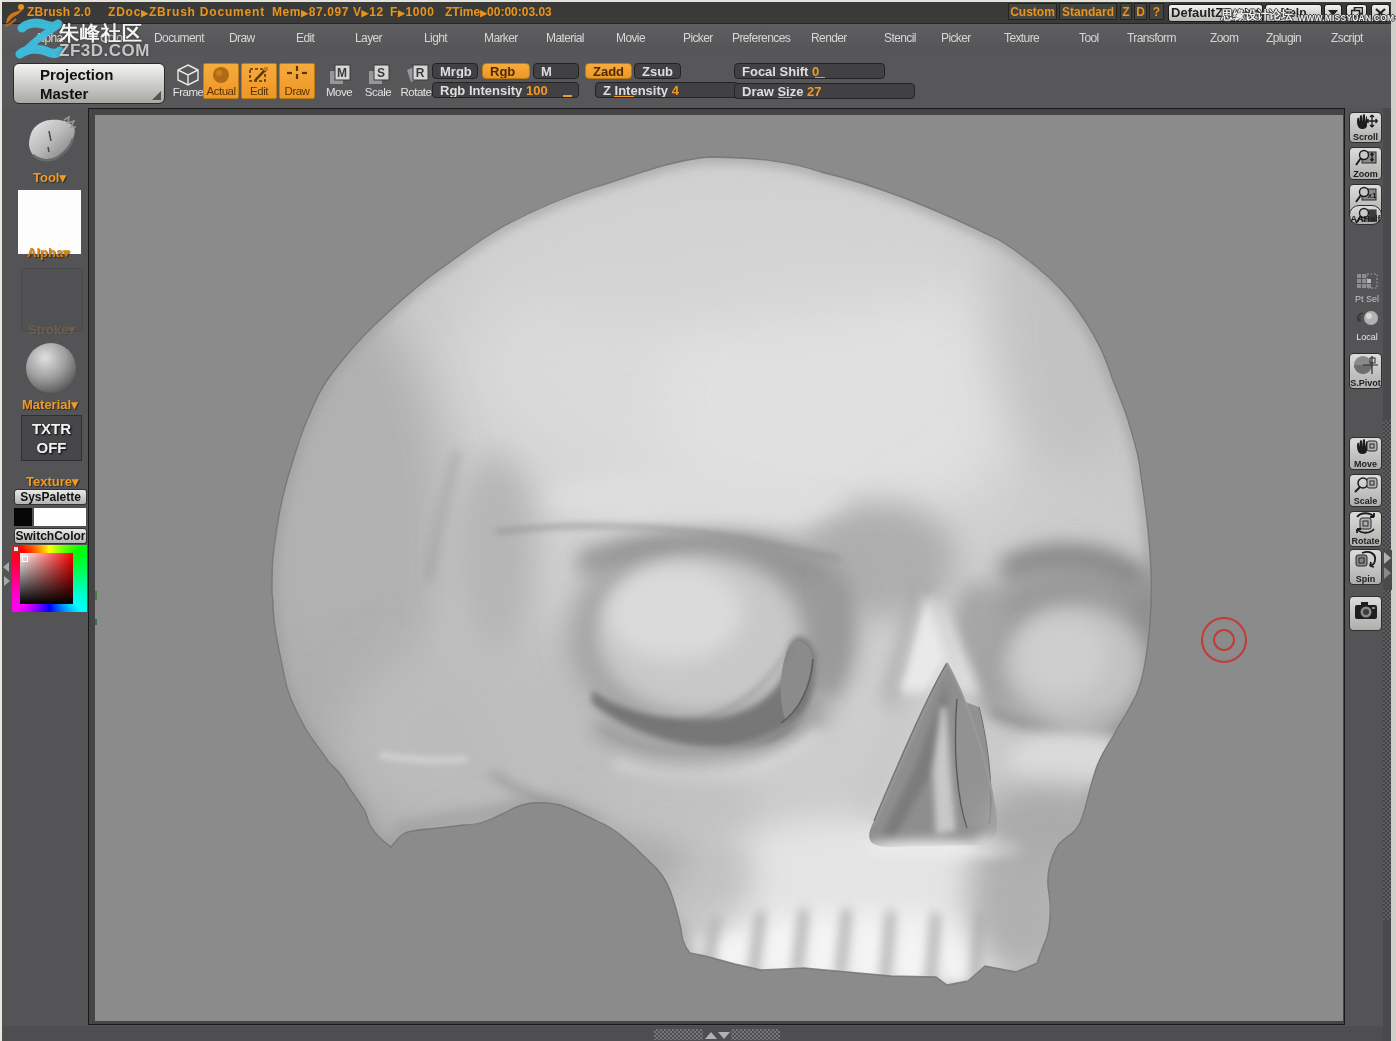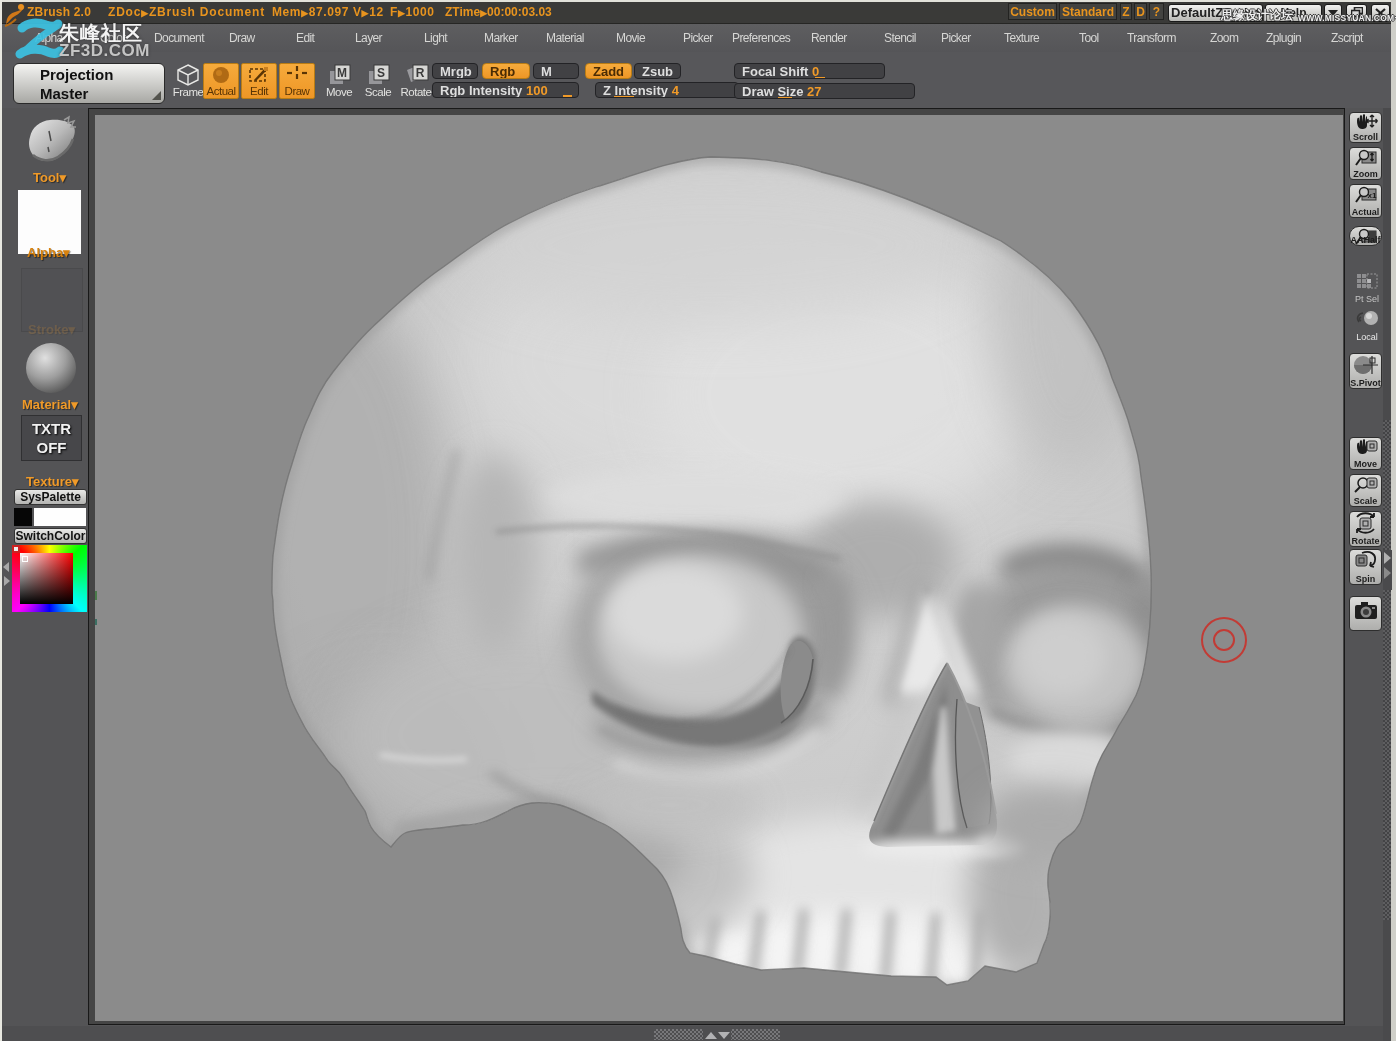--- a/index.html
+++ b/index.html
@@ -437,21 +437,21 @@
 </div>
 <div class="rb" style="top:184px;height:34px;">
  <svg width="26" height="21" viewBox="0 0 26 21">
   <rect x="9" y="4" width="14" height="11" fill="#8a8a8a" stroke="#2a2a2a"></rect>
   <circle cx="11" cy="7" r="4.5" fill="#c8c8c8" stroke="#1c1c1c" stroke-width="1.4"></circle>
   <line x1="8" y1="10" x2="3" y2="17" stroke="#1c1c1c" stroke-width="2"></line>
   <text x="19" y="13" font-size="8" font-weight="bold" fill="#1c1c1c" text-anchor="middle" font-family="Liberation Sans">x1</text>
  </svg>
  <div class="rl">Actual</div>
 </div>
-<div class="rb" style="top:226px;height:20px;border-radius:15px;">
+<div class="rb" style="top:205px;height:20px;border-radius:15px;">
  <svg width="26" height="22" viewBox="0 0 26 22">
   <rect x="9" y="4" width="14" height="11" fill="#8a8a8a" stroke="#2a2a2a"></rect>
   <rect x="16" y="4" width="7" height="11" fill="#3c3c3c"></rect>
   <circle cx="11" cy="7" r="4.5" fill="#c8c8c8" stroke="#1c1c1c" stroke-width="1.4"></circle>
   <line x1="8" y1="10" x2="3" y2="17" stroke="#1c1c1c" stroke-width="2"></line>
  </svg>
  <div class="rl">AAHalf</div>
 </div>
 <div class="rf" style="top:272px;height:32px;">
  <svg width="26" height="20" viewBox="0 0 26 20">

